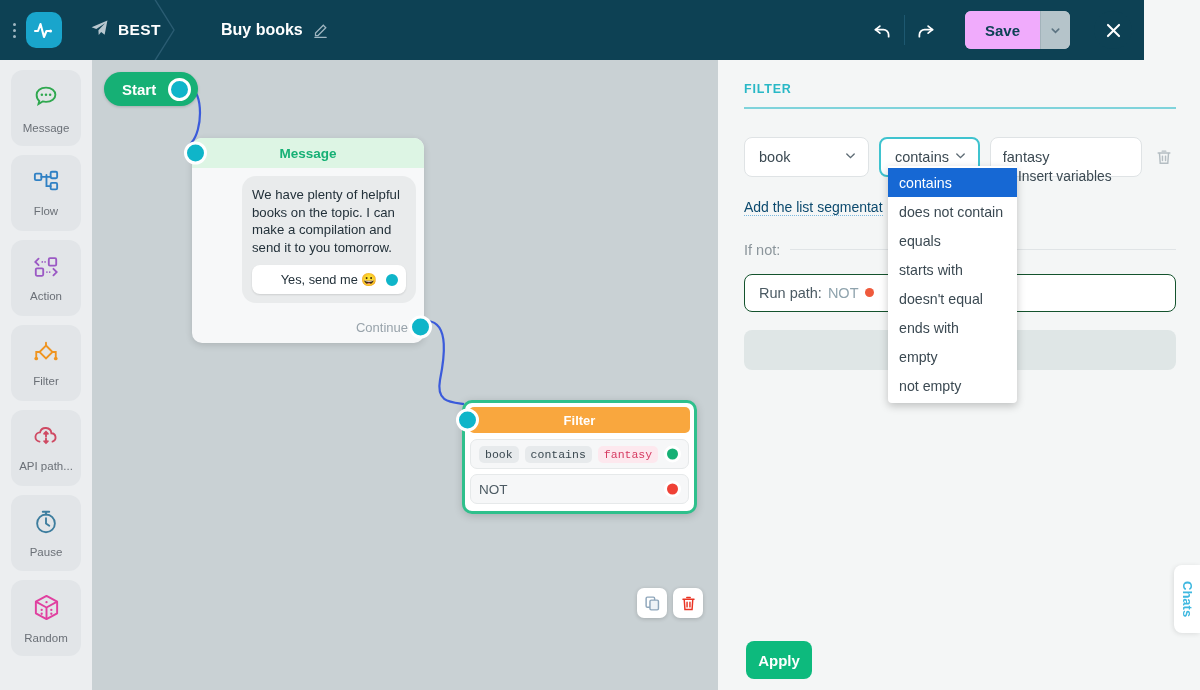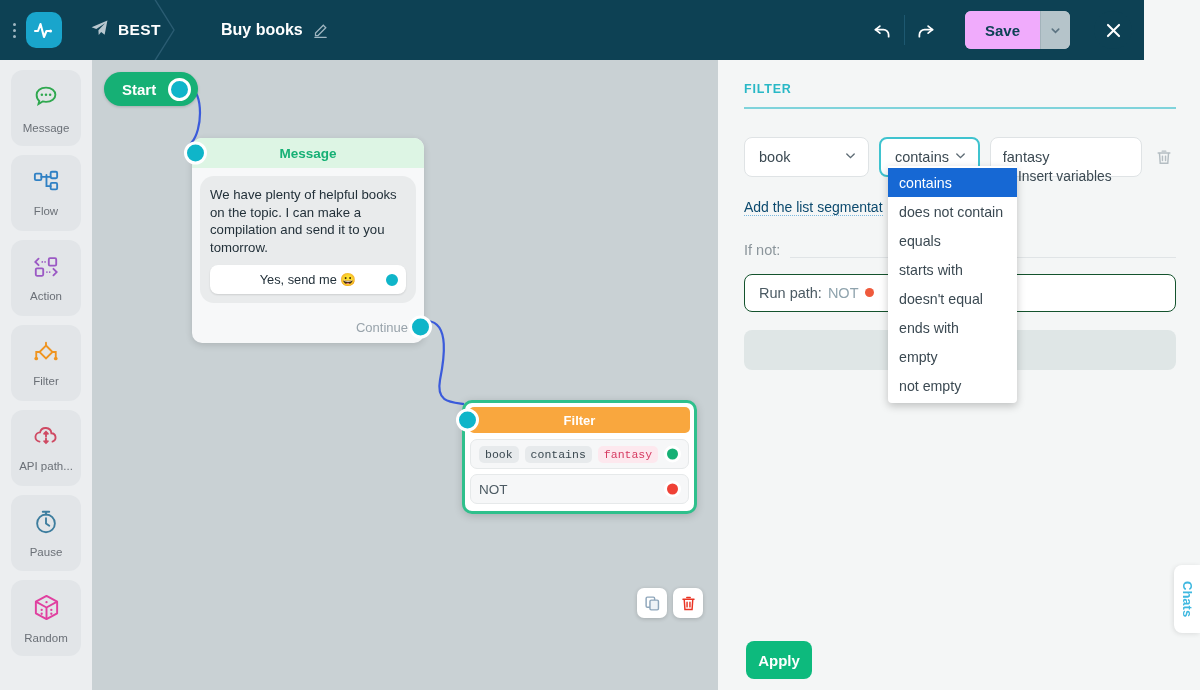--- a/index.html
+++ b/index.html
@@ -104,21 +104,21 @@
     left: 100px; top: 78px; width: 232px; border-radius: 10px; background: #f7f8f9;
     box-shadow: 0 2px 7px rgba(0,0,0,.14); overflow: visible;
   }
   .msg-head {
     height: 30px; background: #ddf5e4; border-radius: 10px 10px 0 0;
     display: flex; align-items: center; justify-content: center;
     color: #16b075; font-size: 13.5px; font-weight: bold; position: relative;
   }
   .msg-head .port { position: absolute; left: -8px; top: 50%; transform: translateY(-50%); }
   .msg-body { padding: 8px; }
-  .bubble { background: #e9ebec; border-radius: 14px; padding: 10px 10px 9px 10px; }
+  .bubble { background: #e9ebec; border-radius: 14px; padding: 10px 10px 9px 10px; margin-left: 42px; }
   .bubble p { font-size: 13.2px; line-height: 17.5px; color: #23313a; }
   .quick-reply {
     margin-top: 9px; background: #fff; border-radius: 8px; height: 29px;
     display: flex; align-items: center; justify-content: center; position: relative;
     font-size: 12.8px; color: #23313a; box-shadow: 0 1px 2px rgba(0,0,0,.12); cursor: pointer;
   }
   .quick-reply .port { position: absolute; right: 5px; top: 50%; transform: translateY(-50%); width: 12px; height: 12px; border-width: 3px; }
   .msg-foot {
     height: 32px; display: flex; align-items: center; justify-content: flex-end;
     padding-right: 16px; position: relative;
@@ -184,21 +184,21 @@
     background: #fff; padding: 0 12px; font-size: 14.5px; color: #3b4952;
     font-family: "Liberation Sans", sans-serif; outline: none;
   }
   .trash-slot { width: 26px; display: flex; align-items: center; justify-content: center; cursor: pointer; }
 
   .link-seg {
     display: inline-block; margin-top: 22px; color: #0c4a6e; font-size: 14px;
     border-bottom: 1px dotted #7ab8e0; cursor: pointer;
   }
 
-  .ifnot-row { display: flex; align-items: flex-end; gap: 10px; margin-top: 26px; }
+  .ifnot-row { display: flex; align-items: center; gap: 10px; margin-top: 26px; }
   .ifnot-lbl { font-size: 14.5px; color: #8b959b; white-space: nowrap; }
   .ifnot-line { flex: 1; height: 1px; background: #e0e4e6; }
 
   .runpath {
     margin-top: 16px; height: 38px; border-radius: 8px; border: 1px solid #14532d;
     background: #fff; display: flex; align-items: center; padding: 0 14px; gap: 6px;
     font-size: 14.5px; cursor: pointer;
   }
   .runpath .k { color: #4b5a63; }
   .runpath .v { color: #8fa3ad; }

